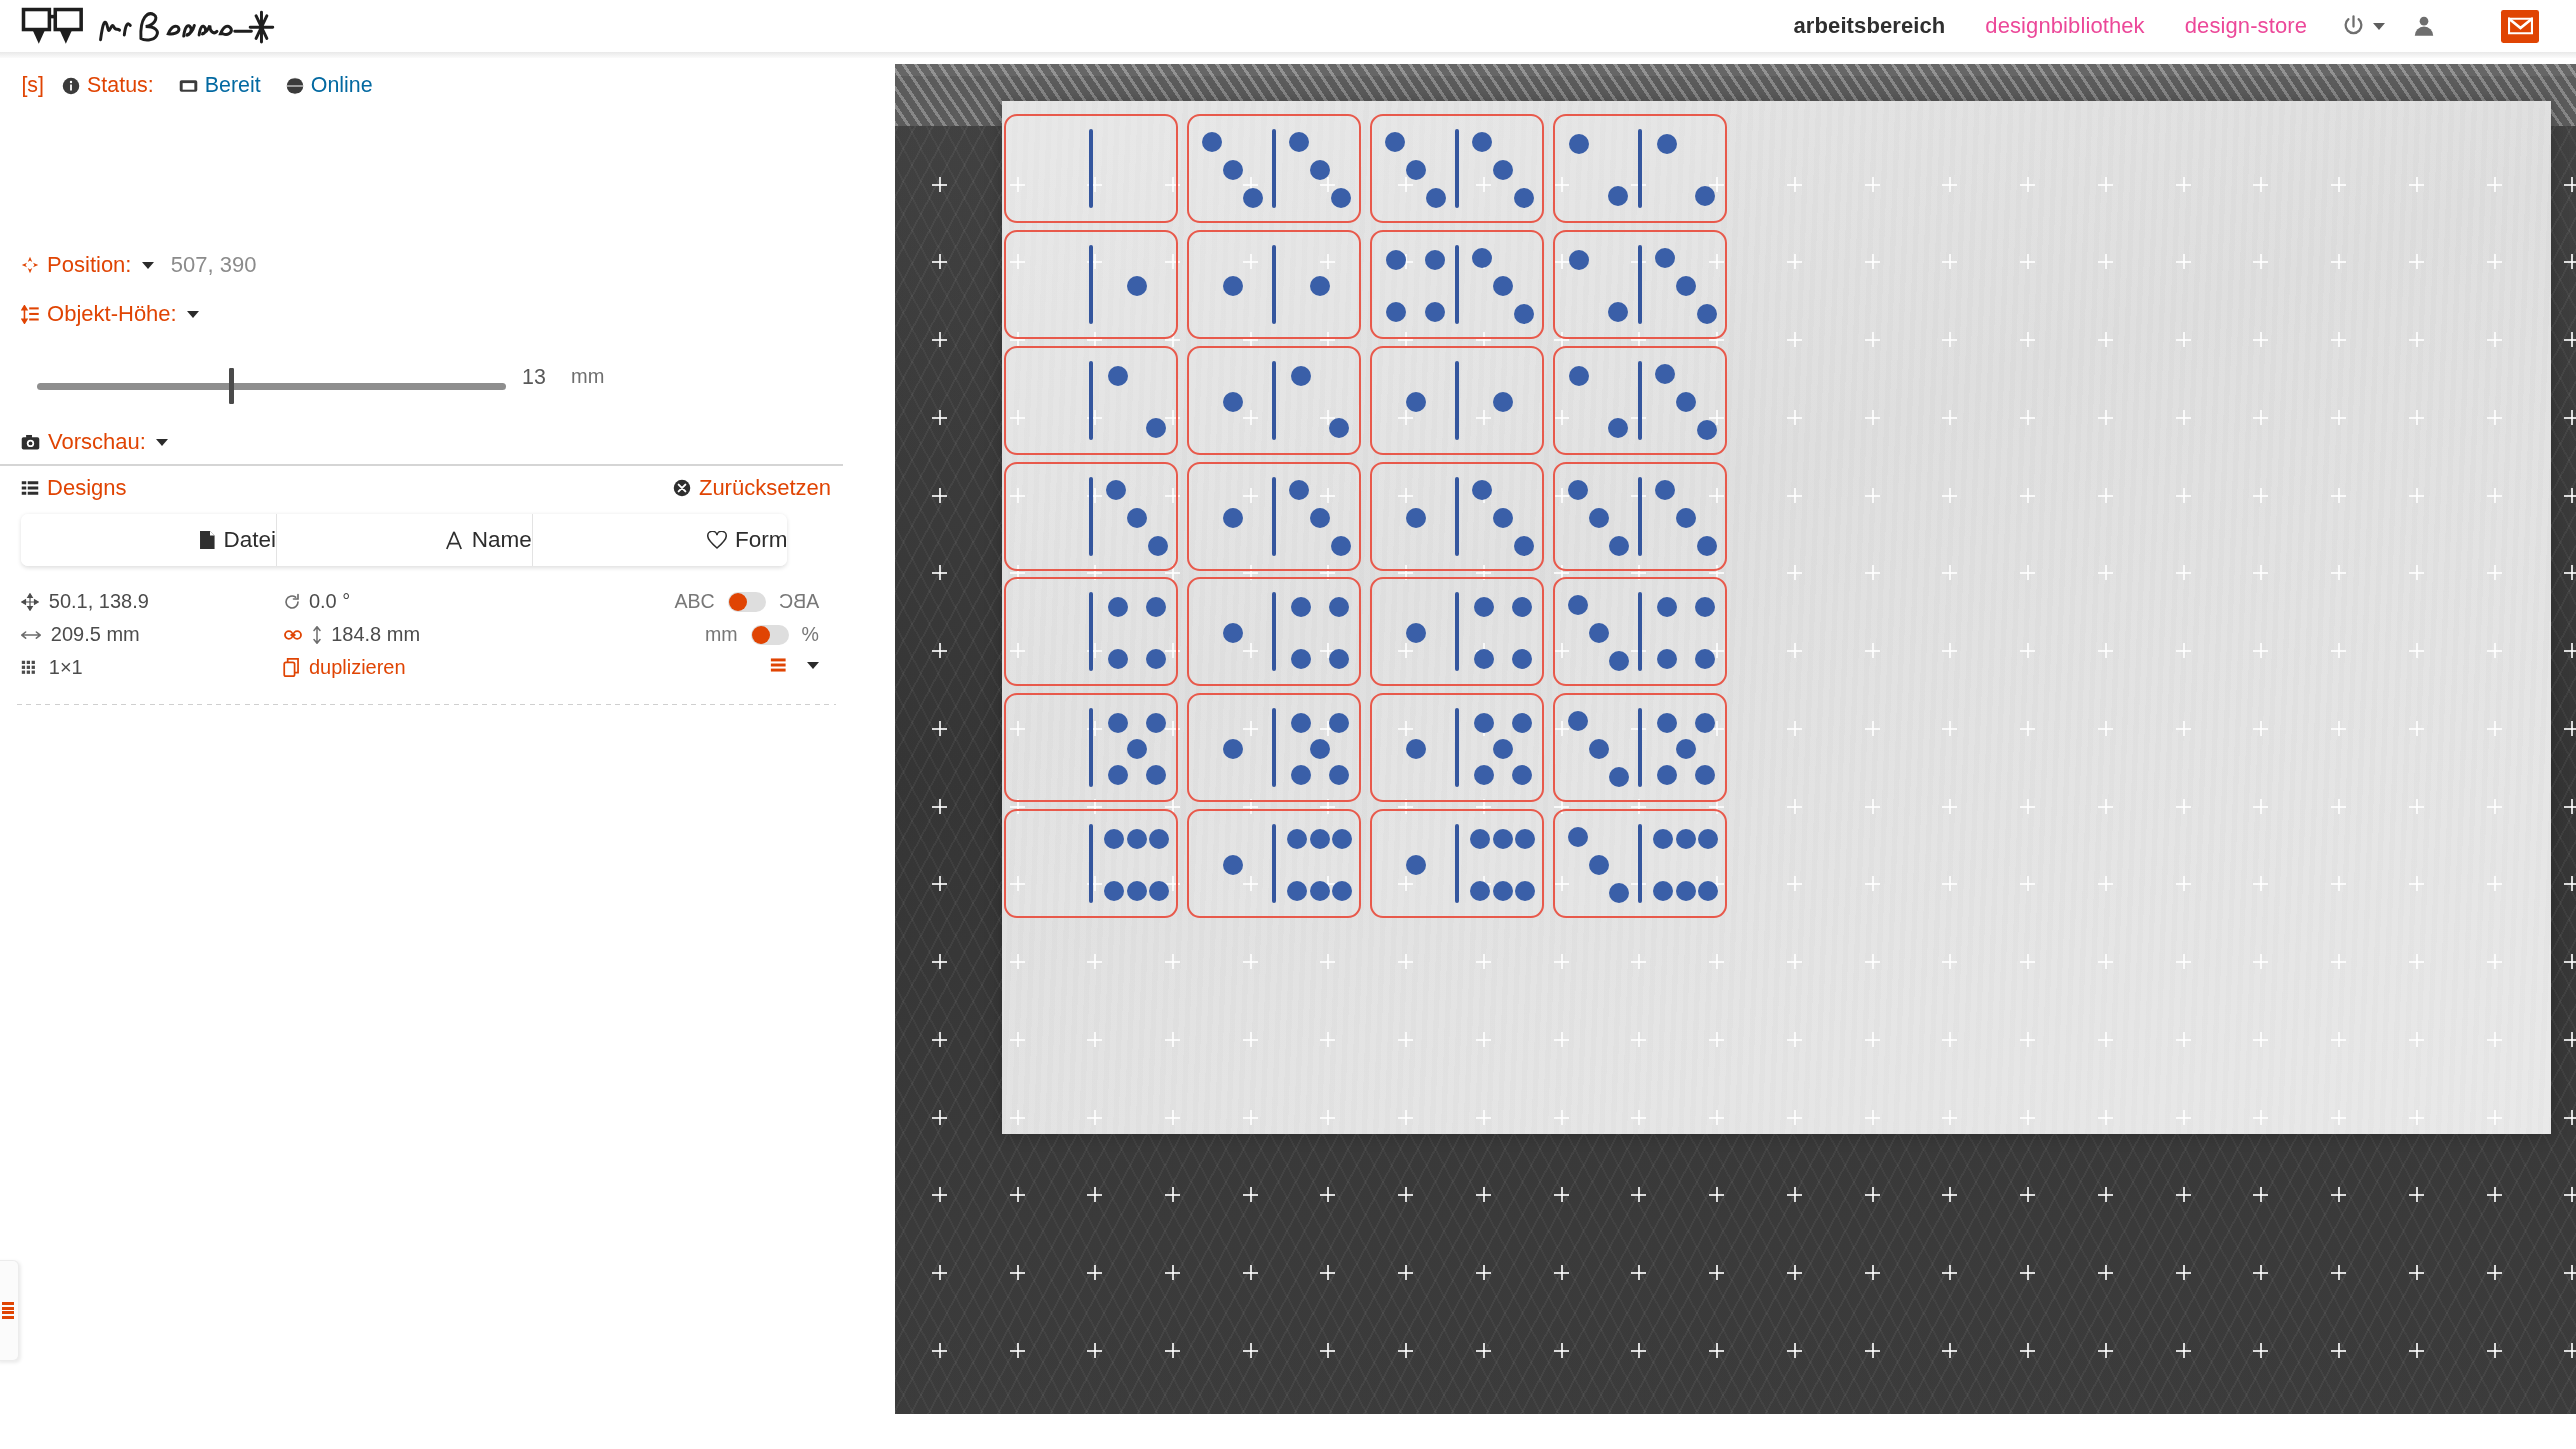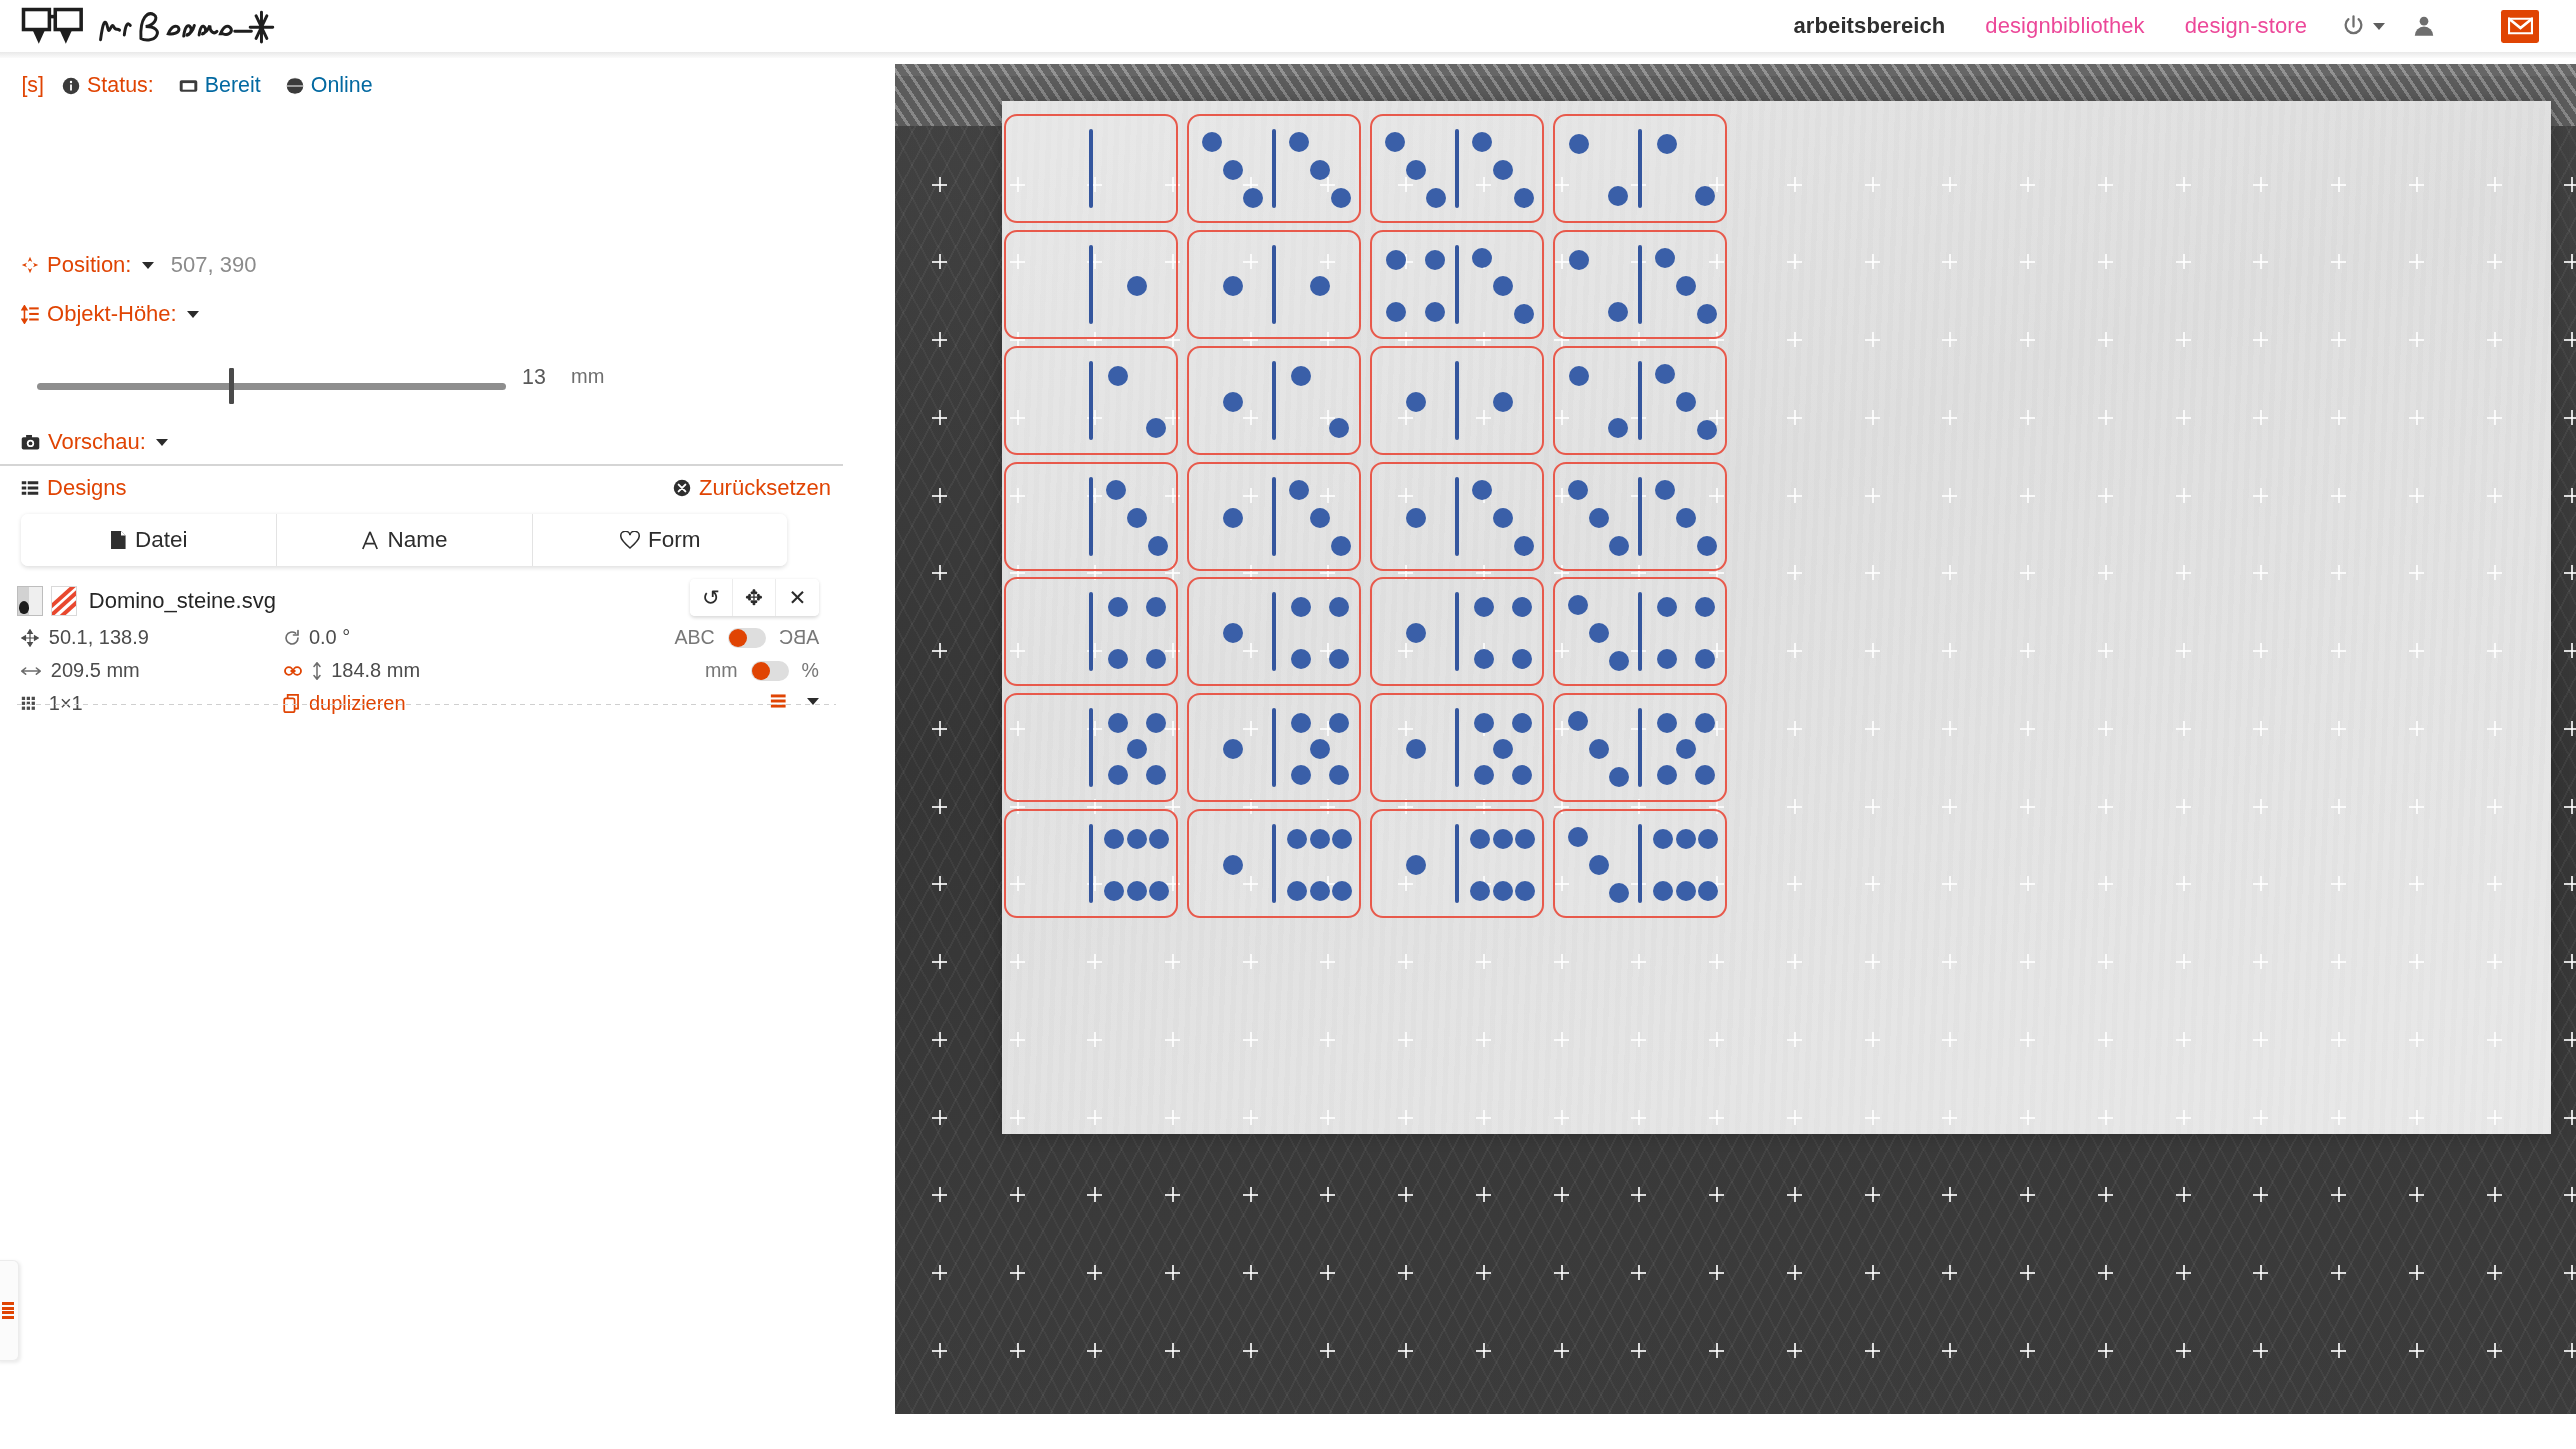--- a/index.html
+++ b/index.html
@@ -79,21 +79,21 @@
     position: absolute; right: 64px; top: 417px; display: flex; align-items: center;
     gap: 7.7px; font-size: 22px; color: #e04403;
   }
 
   #type-tabs {
     position: absolute; left: 21.4px; top: 456px; width: 766px; height: 52px;
     display: flex; border-radius: 7.1px; overflow: hidden;
     box-shadow: 0 1.8px 4.7px rgba(0,0,0,.13);
   }
   .type-tab {
-    flex: 1; background: #fff; display: flex; align-items: center; justify-content: center;
+    flex: 1; background: #fff; display: flex; align-items: center; justify-content: flex-end;
     gap: 8.3px; font-size: 22.5px; color: #2d2d2d; border-right: 1.2px solid #e3e3e3;
   }
   .type-tab:last-child { border-right: none; }
 
   
   #file-row { position: absolute; left: 16.6px; top: 525px; width: 819px; }
   #file-title { display: flex; align-items: center; gap: 8.3px; height: 36px; }
   .thumb-photo { width: 26px; height: 30px; background: #d2d2d2; position: relative; overflow: hidden; border: 0.6px solid #bdbdbd; }
   .thumb-photo::before { content:""; position:absolute; left:1.2px; bottom:1.2px; width:10px; height:13px; background:#1c1c1c; border-radius:50% 50% 45% 45%; }
   .thumb-photo::after { content:""; position:absolute; right:0; top:0; width:13px; height:30px; background:#efefef; }
@@ -345,34 +345,20 @@
       </div>
       <div class="type-tab">
         <svg width="20" height="19" viewBox="0 0 24 22">
           <path d="M12 20 C4 13 1 9 1 6.2 A5 5 0 0 1 12 4.6 A5 5 0 0 1 23 6.2 C23 9 20 13 12 20 Z" fill="none" stroke="#2f2f2f" stroke-width="1.9"></path>
         </svg>
         <span>Form</span>
       </div>
     </div>
 
     <div id="file-row">
-      <div id="file-title">
-        <div class="thumb-photo"></div>
-        <div class="thumb-stripes">
-          <i style="top:4.7px"></i>
-            <i style="top:14.2px"></i>
-            <i style="top:24px"></i>
-        </div>
-        <span id="file-name">Domino_steine.svg</span>
-        <div id="file-actions">
-          <div class="fa-btn">↺</div>
-          <div class="fa-btn">✥</div>
-          <div class="fa-btn">✕</div>
-        </div>
-      </div>
 
       <div class="meta-row">
         <span class="m-left">
           <svg width="18" height="18" viewBox="0 0 24 24">
             <path d="M12 1 L15 6 H9 Z M12 23 L9 18 H15 Z M1 12 L6 9 V15 Z M23 12 L18 15 V9 Z M12 5 V19 M5 12 H19" fill="#4c4c4c" stroke="#4c4c4c" stroke-width="1.6"></path>
           </svg>
           <span>50.1, 138.9</span>
         </span>
         <span class="m-mid">
           <svg width="18" height="18" viewBox="0 0 24 24">

